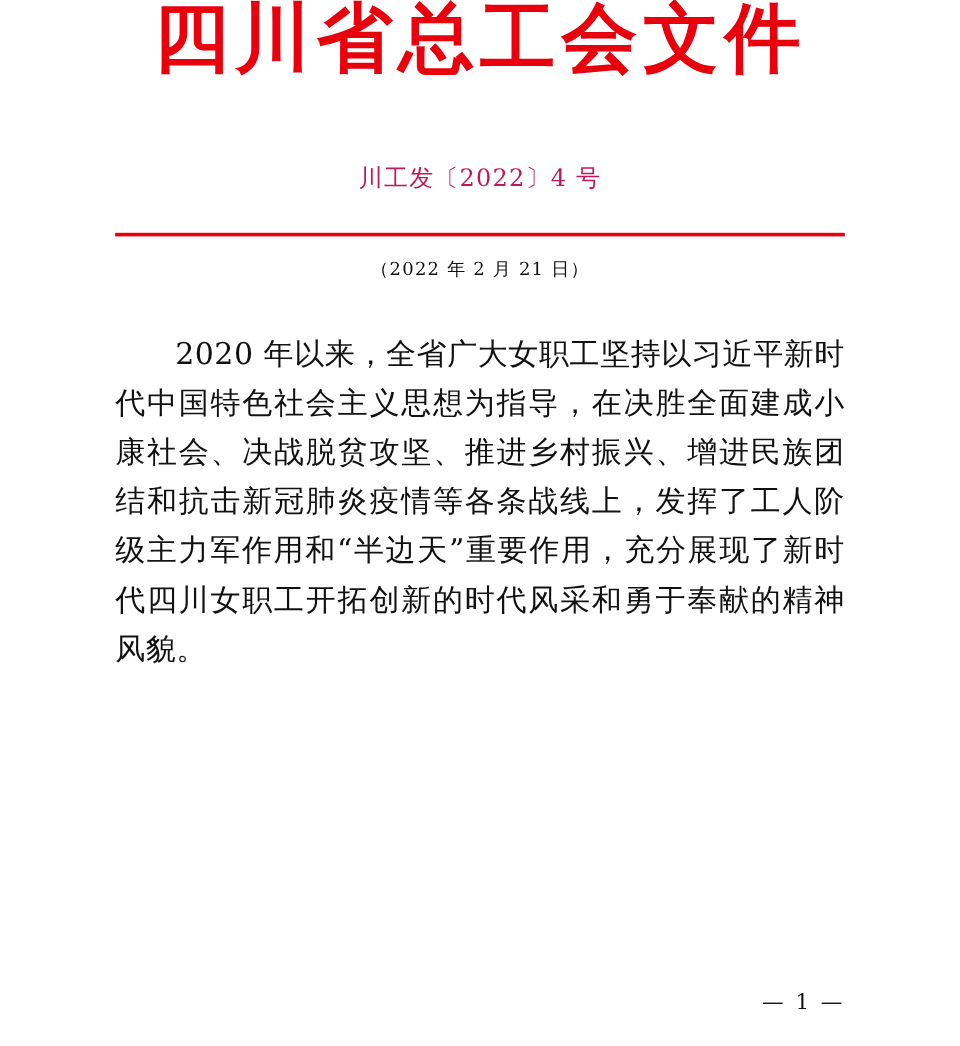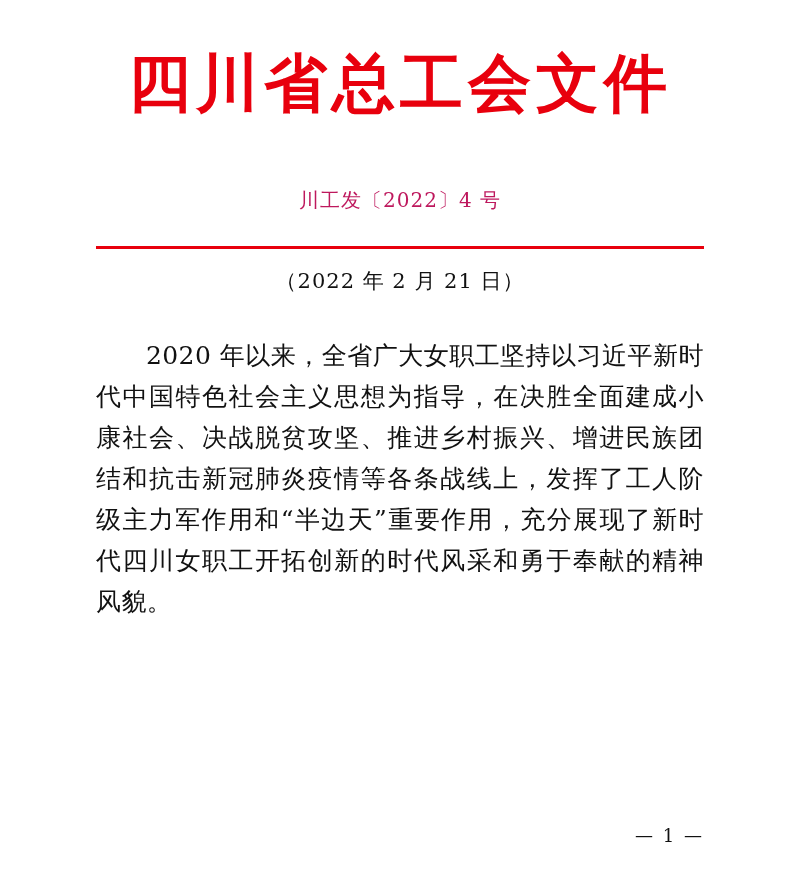--- a/index.html
+++ b/index.html
@@ -22,21 +22,20 @@
     padding: 0 96px;
     position: relative;
   }
   .doc-header {
     text-align: center;
     color: #e8000d;
     font-weight: bold;
     font-size: 63px;
     letter-spacing: 5px;
     line-height: 1;
-    padding-top: 52px;
     font-family: "DejaVu Serif", "Liberation Serif", serif;
     white-space: nowrap;
   }
   .doc-number {
     text-align: center;
     color: #be185d;
     font-size: 20px;
     letter-spacing: 1px;
     margin-top: 72px;
     font-family: "DejaVu Serif", "Liberation Serif", serif;
@@ -55,21 +54,21 @@
     line-height: 1.55;
     letter-spacing: 1px;
   }
   .doc-title .line {
     display: block;
     white-space: nowrap;
   }
   .doc-date {
     text-align: center;
     margin-top: 18px;
-    font-size: 21px;
+    font-size: 15px;
     letter-spacing: 1px;
   }
   .body-text {
     margin-top: 40px;
     font-size: 25px;
     line-height: 41px;
     letter-spacing: 0.4px;
     text-align: justify;
     text-justify: inter-ideograph;
   }

